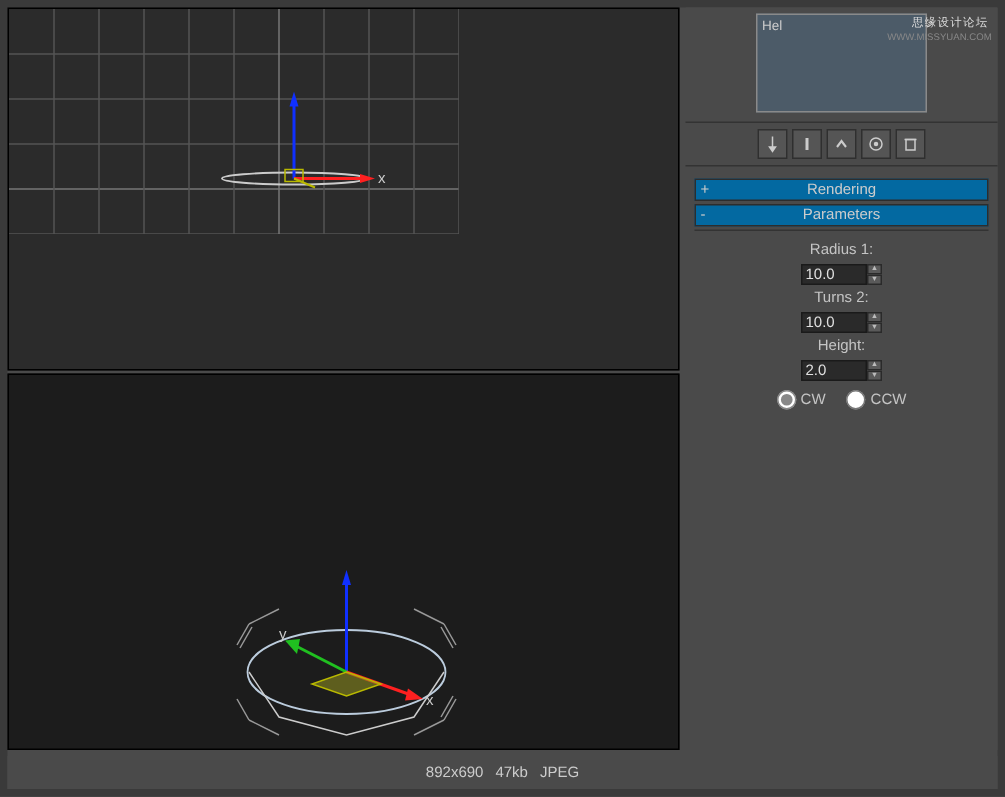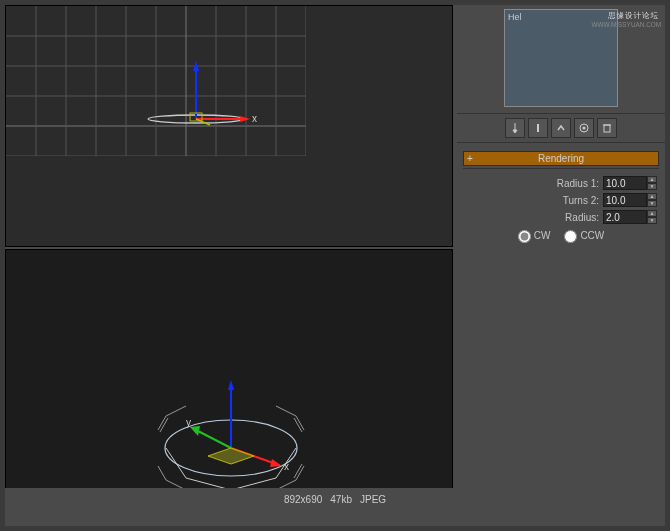--- a/index.html
+++ b/index.html
@@ -12,47 +12,47 @@
 
   .grid { position: absolute; inset: 0; }
   .grid line { stroke: #555; stroke-width: 1; }
   .grid line.axis { stroke: #777; }
 
   .gizmo-top { position: absolute; left: 140px; top: 55px; width: 140px; height: 80px; }
   .gizmo-bot { position: absolute; left: 110px; top: 110px; width: 230px; height: 140px; }
 
   .sidebar { position: absolute; left: 452px; top: 0; width: 208px; height: 495px; background: #4a4a4a; }
 
-  .preview { margin: 4px auto 0 auto; width: 114px; height: 98px; background: #4c5b68; border: 1px solid #8a8a8a; position: relative; }
+  .preview { margin: 4px auto 0 auto; width: 114px; height: 66px; background: #4c5b68; border: 1px solid #8a8a8a; position: relative; }
   .preview-lbl { position: absolute; left: 3px; top: 2px; color: #ccc; font-size: 9px; }
   .preview .wm1 { position: absolute; right: -42px; top: 0; color: #ddd; font-size: 9px; letter-spacing: 1px; white-space: nowrap; transform: scale(.85); transform-origin: right top; }
   .preview .wm2 { position: absolute; right: -44px; top: 11px; color: #888; font-size: 8px; white-space: nowrap; transform: scale(.8); transform-origin: right top; }
 
   .toolbar { display: flex; gap: 3px; justify-content: center; margin: 6px 0; padding: 4px 0; border-top: 1px solid #333; border-bottom: 1px solid #333; }
   .tb-btn { width: 20px; height: 20px; background: #555; border: 1px solid #2f2f2f; display: flex; align-items: center; justify-content: center; color: #ccc; cursor: pointer; }
   .tb-btn svg { width: 12px; height: 12px; }
 
   .rollouts { padding: 2px 6px; }
-  .rollout-hdr { background: #a16207; border: 1px solid #2d2d2d; color: #ccc; height: 15px; line-height: 13px; text-align: center; margin-bottom: 2px; position: relative; cursor: pointer; }
+  .rollout-hdr { background: #0369a1; border: 1px solid #2d2d2d; color: #ccc; height: 15px; line-height: 13px; text-align: center; margin-bottom: 2px; position: relative; cursor: pointer; }
   .rollout-hdr .plus { position: absolute; left: 3px; top: 0; }
   .rollout-hdr.open .plus::before { content: "-"; }
   .rollout-hdr:not(.open) .plus::before { content: "+"; }
 
   .params { padding: 4px 2px 6px 2px; border-top: 1px solid #333; }
-  .param-row { display: flex; align-items: center; justify-content: flex-end; gap: 4px; margin: 3px 0; }
+  .param-row { display: flex; align-items: center; justify-content: flex-end; gap: 4px; margin: 3px 0; flex-direction: column; }
   .param-row label { color: #c4c4c4; white-space: nowrap; }
   .spin { display: flex; align-items: flex-start; }
   .spin input { width: 44px; height: 14px; background: #2a2a2a; color: #e0e0e0; border: 1px solid #1a1a1a; padding: 0 2px; font-size: 10px; }
   .spin .arrows { width: 10px; display: flex; flex-direction: column; }
   .spin .arrows div { flex: 1; background: #5a5a5a; border: 1px solid #2a2a2a; font-size: 5px; line-height: 5px; text-align: center; color: #bbb; cursor: pointer; }
 
   .radio-row { display: flex; align-items: flex-end; justify-content: center; gap: 14px; margin-top: 6px; color: #c4c4c4; }
   .radio-row input { margin-right: 3px; vertical-align: middle; accent-color: #888; }
 
-  .footer { position: absolute; left: 0; bottom: 16px; width: 100%; height: 22px; background: #4a4a4a; color: #ccc; display: flex; align-items: center; justify-content: center; gap: 8px; font-size: 10px; }
+  .footer { position: absolute; left: 0; bottom: 0; width: 100%; height: 22px; background: #4a4a4a; color: #ccc; display: flex; align-items: center; justify-content: center; gap: 8px; font-size: 10px; }
 </style>
 </head>
 <body>
 
 <div class="frame">
 
   <div class="viewports">
 
     <div class="vp-top">
       <svg class="grid">
@@ -162,20 +162,24 @@
             <line x1="2" y1="3" x2="10" y2="3" stroke="#ccc"></line>
           </svg>
         </div>
     </div>
 
     <div class="rollouts">
       <div class="rollout-hdr">
         <span class="plus"></span>
         <span>Rendering</span>
       </div>
+      <div class="rollout-hdr open">
+        <span class="plus"></span>
+        <span>Parameters</span>
+      </div>
 
       <div class="params">
         <div class="param-row">
           <label>Radius 1:</label>
           <div class="spin">
               <input value="10.0" style="">
               <div class="arrows">
                 <div>▲</div>
                 <div>▼</div>
               </div>
@@ -185,21 +189,21 @@
           <label>Turns 2:</label>
           <div class="spin">
               <input value="10.0" style="">
               <div class="arrows">
                 <div>▲</div>
                 <div>▼</div>
               </div>
             </div>
         </div>
         <div class="param-row">
-          <label>Radius:</label>
+          <label>Height:</label>
           <div class="spin">
               <input value="2.0" style="">
               <div class="arrows">
                 <div>▲</div>
                 <div>▼</div>
               </div>
             </div>
         </div>
         <div class="radio-row">
           <label><input type="radio" name="dir" checked="" style=""><span>CW</span></label>

